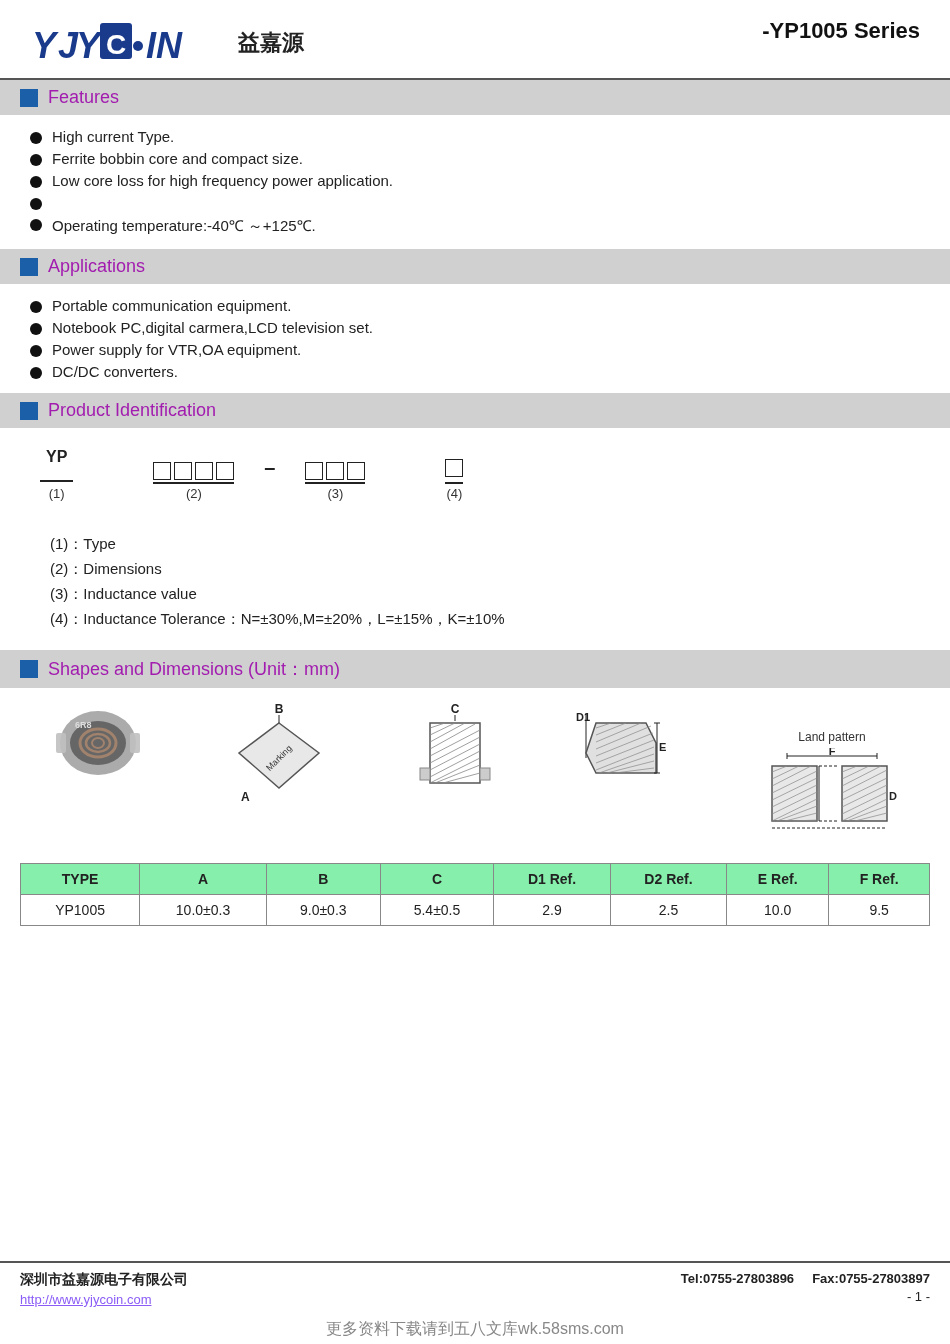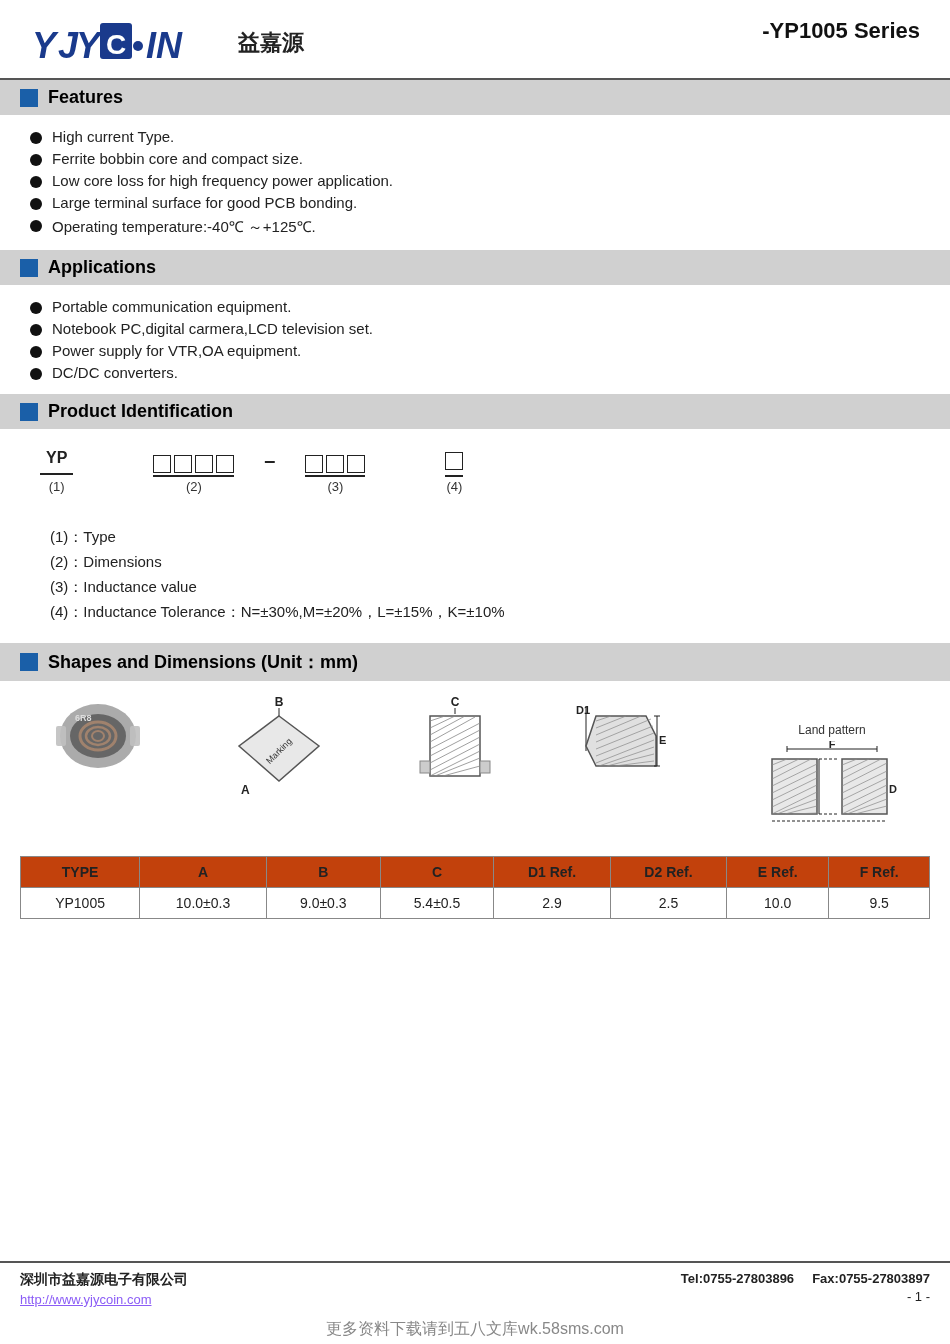--- a/index.html
+++ b/index.html
@@ -64,22 +64,22 @@
     .section-square {
       width: 18px;
       height: 18px;
       background: #1a5fa8;
       display: inline-block;
       margin-right: 10px;
       flex-shrink: 0;
     }
     .section-title {
       font-size: 18px;
-      font-weight: bold;
-      color: #000000;
+      font-weight: normal;
+      color: #a21caf;
     }
 
     
     .content-block {
       padding: 8px 30px;
     }
 
     
     .bullet-item {
       display: flex;
@@ -160,21 +160,21 @@
       border-collapse: collapse;
       margin: 0 0 10px 0;
       font-size: 14px;
     }
     .dim-table th, .dim-table td {
       border: 1px solid #888;
       padding: 7px 10px;
       text-align: center;
     }
     .dim-table th {
-      background: #c2410c;
+      background: #86efac;
       font-weight: bold;
     }
 
     
     .footer {
       margin-top: auto;
       border-top: 2px solid #555;
       padding: 8px 20px;
       display: flex;
       justify-content: space-between;
@@ -259,21 +259,20 @@
     <div class="bullet-item">
       <span class="bullet-dot"></span>
       <span>Ferrite bobbin core and compact size.</span>
     </div>
     <div class="bullet-item">
       <span class="bullet-dot"></span>
       <span>Low core loss for high frequency power application.</span>
     </div>
     <div class="bullet-item">
       <span class="bullet-dot"></span>
-      <span>Large terminal surface for good PCB bonding.</span>
     </div>
     <div class="bullet-item">
       <span class="bullet-dot"></span>
       <span>Operating temperature:-40℃ ～+125℃.</span>
     </div>
   </div>
 
   <div class="section-header">
     <span class="section-square"></span>
     <span class="section-title">Applications</span>
@@ -298,21 +297,21 @@
   </div>
 
   <div class="section-header">
     <span class="section-square"></span>
     <span class="section-title">Product Identification</span>
   </div>
 
   <div class="product-id-diagram">
 
     <div class="pid-group">
-      <div class="pid-label-top" style="border-bottom:2px solid #222; padding-bottom:6px; padding-right:6px; padding-left:6px; font-weight:bold;">YP</div>
+      <div class="pid-label-top" style="border-bottom:2px solid #222; padding-bottom:14px; padding-right:6px; padding-left:6px; font-weight:bold;">YP</div>
       <div class="pid-label-bottom">(1)</div>
     </div>
 
     <div style="width:20px;"></div>
 
     <div class="pid-group">
       <div style="border-bottom:2px solid #222; padding-bottom:2px; display:flex; gap:3px;">
         <span class="pid-box"></span>
         <span class="pid-box"></span>
         <span class="pid-box"></span>

